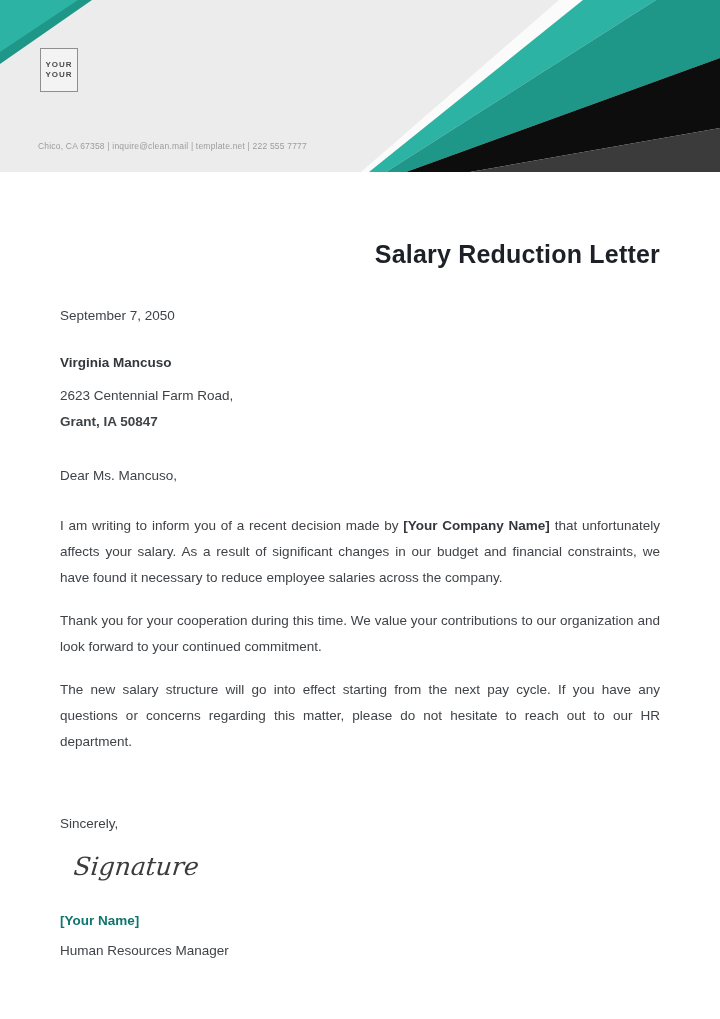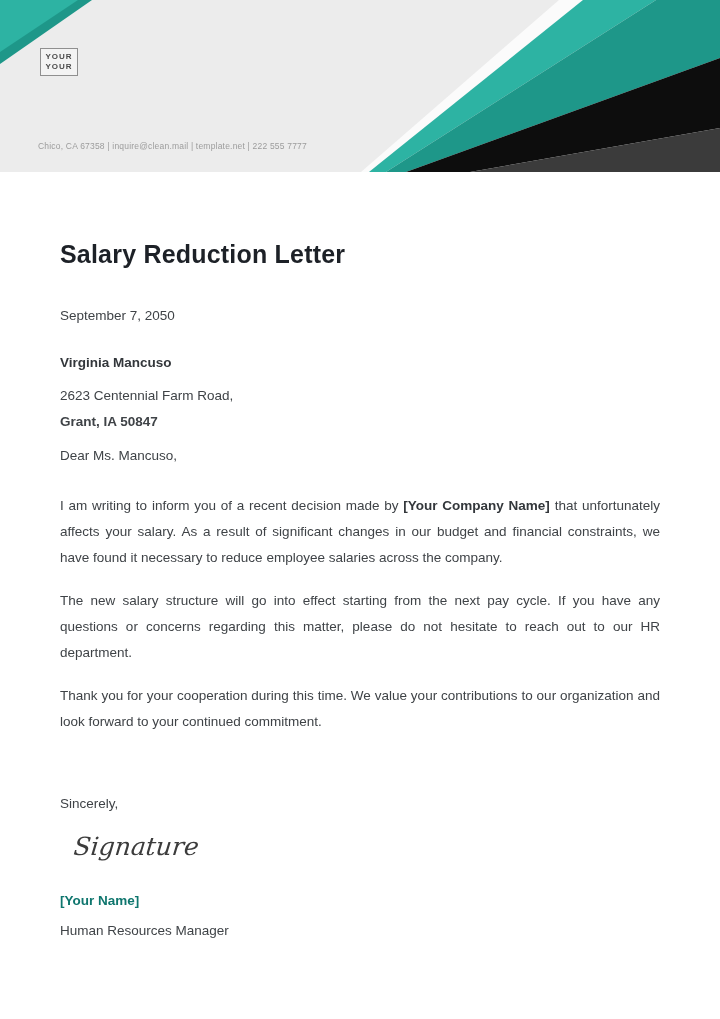--- a/index.html
+++ b/index.html
@@ -25,21 +25,21 @@
   }
   .letterhead svg {
     position: absolute;
     top: 0; left: 0;
     width: 100%; height: 100%;
     display: block;
   }
   .logo-box {
     position: absolute;
     left: 40px; top: 48px;
-    width: 38px; height: 28px;
+    width: 38px; height: 44px;
     border: 1px solid #8f8f8f;
     background: #f3f3f3;
     display: flex;
     flex-direction: column;
     align-items: center;
     justify-content: center;
     z-index: 2;
   }
   .logo-box span {
     font-size: 8px;
@@ -59,40 +59,40 @@
   }
 
   
   .letter-body {
     padding: 0 60px;
     color: #3f4347;
     font-size: 13.5px;
   }
   .letter-title {
     margin-top: 66px;
-    text-align: left;
+    text-align: right;
     font-size: 25px;
     line-height: 32px;
     font-weight: 700;
     color: #1d2127;
     letter-spacing: 0.2px;
   }
   .letter-date {
     margin-top: 37px;
     line-height: 18px;
   }
   .recipient-name {
     margin-top: 29px;
     font-weight: 700;
     color: #33373b;
     line-height: 18px;
   }
   .recipient-address1 { margin-top: 11px; line-height: 26px; }
   .recipient-address2 { line-height: 26px; font-weight: bold; }
-  .salutation { margin-top: 8px; line-height: 26px; }
+  .salutation { margin-top: 28px; line-height: 26px; }
   .para {
     margin-top: 17px;
     line-height: 26px;
     text-align: justify;
   }
   .para.first { margin-top: 24px; }
   .para b { color: #33373b; }
   .closing { margin-top: 56px; line-height: 26px; }
   .signature-script {
     margin-top: 13px;
@@ -149,23 +149,23 @@
 
     <p class="recipient-name">Virginia Mancuso</p>
     <p class="recipient-address1">2623 Centennial Farm Road,</p>
     <p class="recipient-address2">Grant, IA 50847</p>
 
     <p class="salutation">Dear Ms. Mancuso,</p>
 
     <p class="para first"><span>I am writing to inform you of a recent decision made by </span><b>[Your Company Name]</b><span> that unfortunately affects your salary. As a result of significant changes in our budget and financial constraints, we have found it necessary to reduce employee salaries across the company.</span></p>
 
 
+    <p class="para">Thank you for your cooperation during this time. We value your contributions to our organization and look forward to your continued commitment.</p>
+
     <p class="para">The new salary structure will go into effect starting from the next pay cycle. If you have any questions or concerns regarding this matter, please do not hesitate to reach out to our HR department.</p>
-
-    <p class="para">Thank you for your cooperation during this time. We value your contributions to our organization and look forward to your continued commitment.</p>
 
     <p class="closing">Sincerely,</p>
 
     <div class="signature-script">Signature</div>
 
     <p class="sender-name">[Your Name]</p>
     <p class="sender-title">Human Resources Manager</p>
 
   </div>
 </div>

